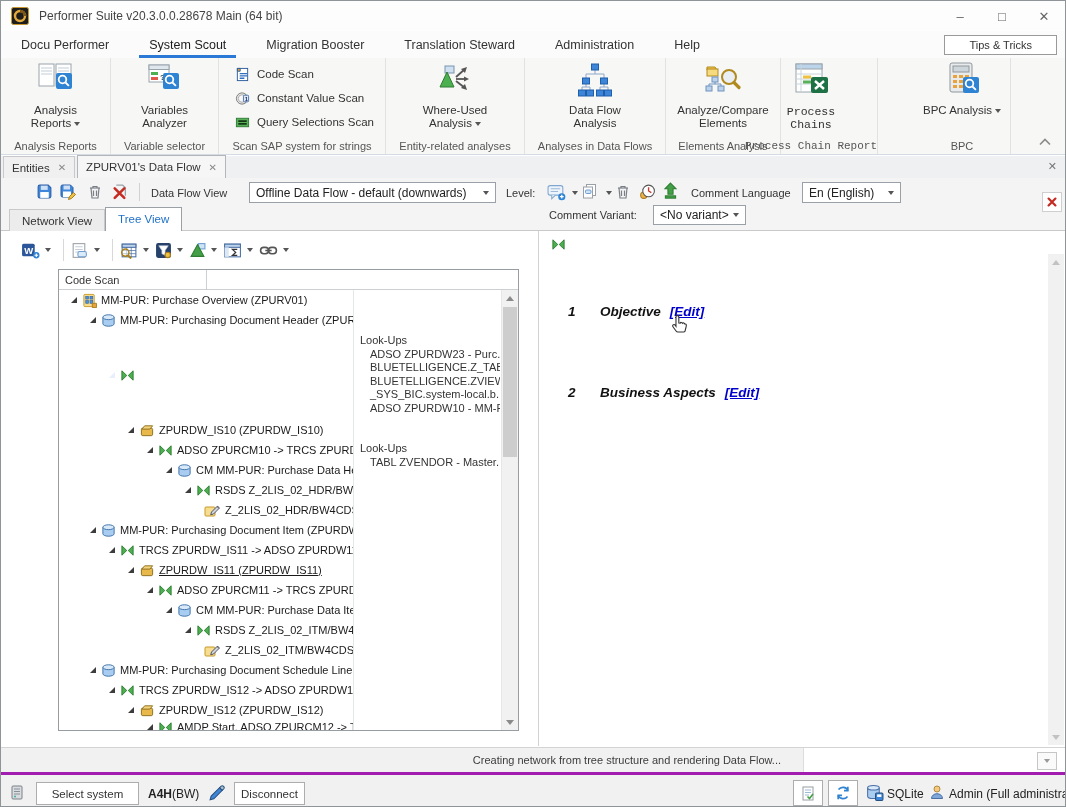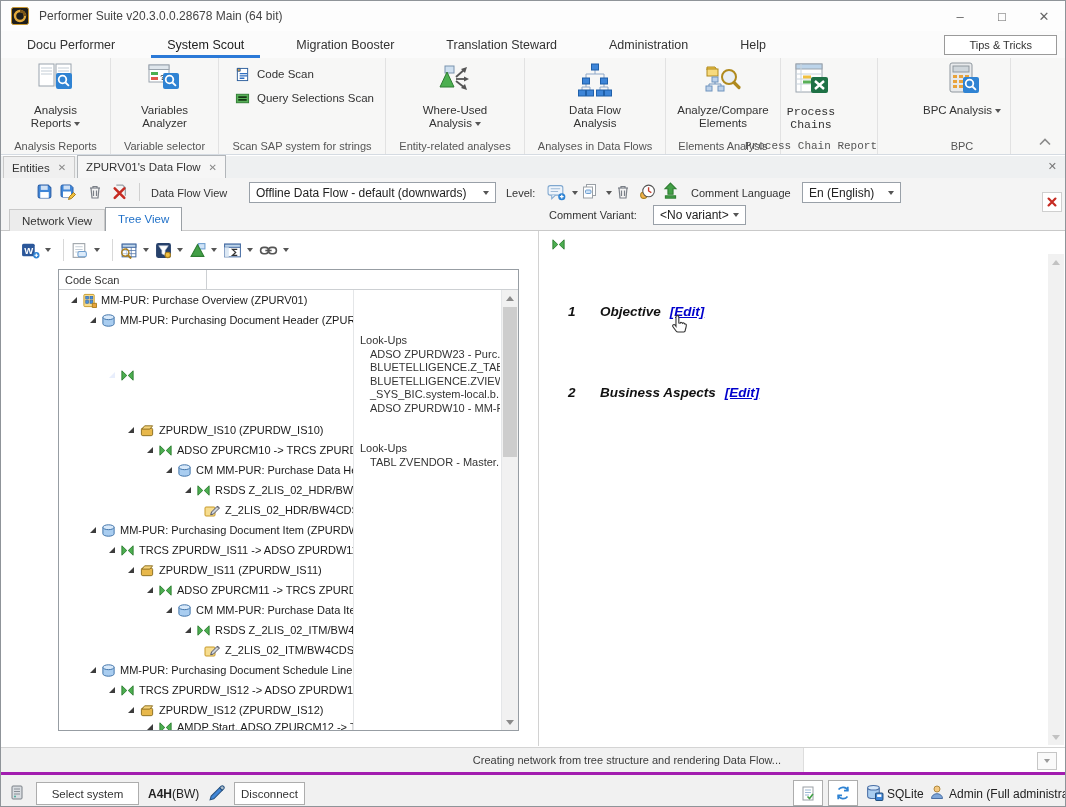--- a/index.html
+++ b/index.html
@@ -10,21 +10,21 @@
   
   #titlebar{left:0;top:0;width:100%;height:30px;background:#fdfdfd;border-bottom:1px solid #ececec;
             display:flex;align-items:center;}
   #app-logo{margin-left:10px;width:18px;height:18px;}
   #title-text{margin-left:10px;font-size:12px;color:#444;}
   #win-controls{margin-left:auto;display:flex;}
   .winbtn{width:42px;height:29px;display:flex;align-items:center;justify-content:center;
           color:#666;font-size:13px;}
   
   #ribbon-tabrow{left:0;top:30px;width:100%;height:27px;background:#fbfbfb;display:flex;align-items:center;}
-  .rtab{padding:0 26px;height:100%;display:flex;align-items:center;font-size:12.5px;color:#333;position:relative;}
+  .rtab{padding:0 20px;height:100%;display:flex;align-items:center;font-size:12.5px;color:#333;position:relative;}
   .rtab.active{color:#1c1c1c;}
   .rtab.active::after{content:"";position:absolute;left:10px;right:10px;bottom:0;height:3px;background:#2b79d7;}
   #tips-btn{margin-left:auto;margin-right:8px;border:1px solid #9a9a9a;background:#fff;
             font-size:11px;color:#333;padding:3px 24px;}
   
   #ribbon{left:0;top:57px;width:100%;height:96px;background:#f7f7f6;border-bottom:1px solid #d5dbe2;}
   .rgroup{position:absolute;top:0;height:96px;border-right:1px solid #e2e2e2;box-sizing:border-box;}
   .rgroup-footer{position:absolute;left:0;right:0;bottom:2px;text-align:center;font-size:11px;color:#555;
                  white-space:nowrap;overflow:hidden;}
   .rbtn{position:absolute;left:0;right:0;top:3px;text-align:center;}
@@ -171,20 +171,31 @@
           <div style="padding-top:4px;">
             <div class="scan-item">
               <span class="sicon">
                 <svg width="15" height="15" viewBox="0 0 16 16">
                   <rect x="2.5" y="1.5" width="11" height="13" fill="#fff" stroke="#2b5d9b"></rect>
                   <path d="M2.5 1.5 h3 v3 h-3 z" fill="#e8a33d" stroke="#2b5d9b"></path>
                   <path d="M5 7h8M5 9.5h8M5 12h5" stroke="#2f6fc1" stroke-width="1.4"></path>
                 </svg>
               </span>
               <span>Code Scan</span>
+            </div>
+            <div class="scan-item">
+              <span class="sicon">
+                <svg width="15" height="15" viewBox="0 0 16 16">
+                  <circle cx="7.5" cy="8" r="6" fill="#e8e8e8" stroke="#777"></circle>
+                  <circle cx="7.5" cy="8" r="4" fill="#f8f8f8" stroke="#aaa"></circle>
+                  <rect x="9" y="4.5" width="5.5" height="7" rx="1" fill="#dfe7f5" stroke="#4a6fa5"></rect>
+                  <text x="10.4" y="10.3" font-size="6.5" fill="#1a3d7c" font-family="Liberation Sans" font-weight="bold">1</text>
+                </svg>
+              </span>
+              <span>Constant Value Scan</span>
             </div>
             <div class="scan-item">
               <span class="sicon">
                 <svg width="15" height="15" viewBox="0 0 16 16">
                   <rect x="1.5" y="3.5" width="13" height="9" fill="#58b058" stroke="#2e7d32"></rect>
                   <path d="M3.5 6.5h9M3.5 9.5h9" stroke="#143814" stroke-width="1.8"></path>
                 </svg>
               </span>
               <span>Query Selections Scan</span>
             </div>
@@ -598,21 +609,21 @@
               </svg>
             </span>
             <span class="nicon">
               <svg width="15" height="15" viewBox="0 0 16 16">
                 <path d="M2 3 L7.2 8 L2 13 Z" fill="#4caf50" stroke="#2e7d32"></path>
                 <path d="M14 3 L8.8 8 L14 13 Z" fill="#4caf50" stroke="#2e7d32"></path>
               </svg>
             </span>
             <span>TRCS ZPURDW_IS11 -&gt; ADSO ZPURDW11</span>
           </div>
-          <div class="trow" style="top: 270px; height: 20px; padding-left: 68px;">
+          <div class="trow" style="top: 270px; height: 20px; padding-left: 68px; text-decoration: underline;">
             <span class="exp">
               <svg width="8" height="8" viewBox="0 0 8 8">
                 <polygon points="7,1 7,7 1,7" fill="#3c3c3c"></polygon>
               </svg>
             </span>
             <span class="nicon">
               <svg width="16" height="15" viewBox="0 0 16 16">
                 <rect x="2" y="5.5" width="12" height="8" rx="1.5" fill="#e8b84b" stroke="#8a6d1f"></rect>
                 <path d="M2.5 6.5 L5.5 3 h8.5 L11 6.5z" fill="#f6d47c" stroke="#8a6d1f"></path>
               </svg>

